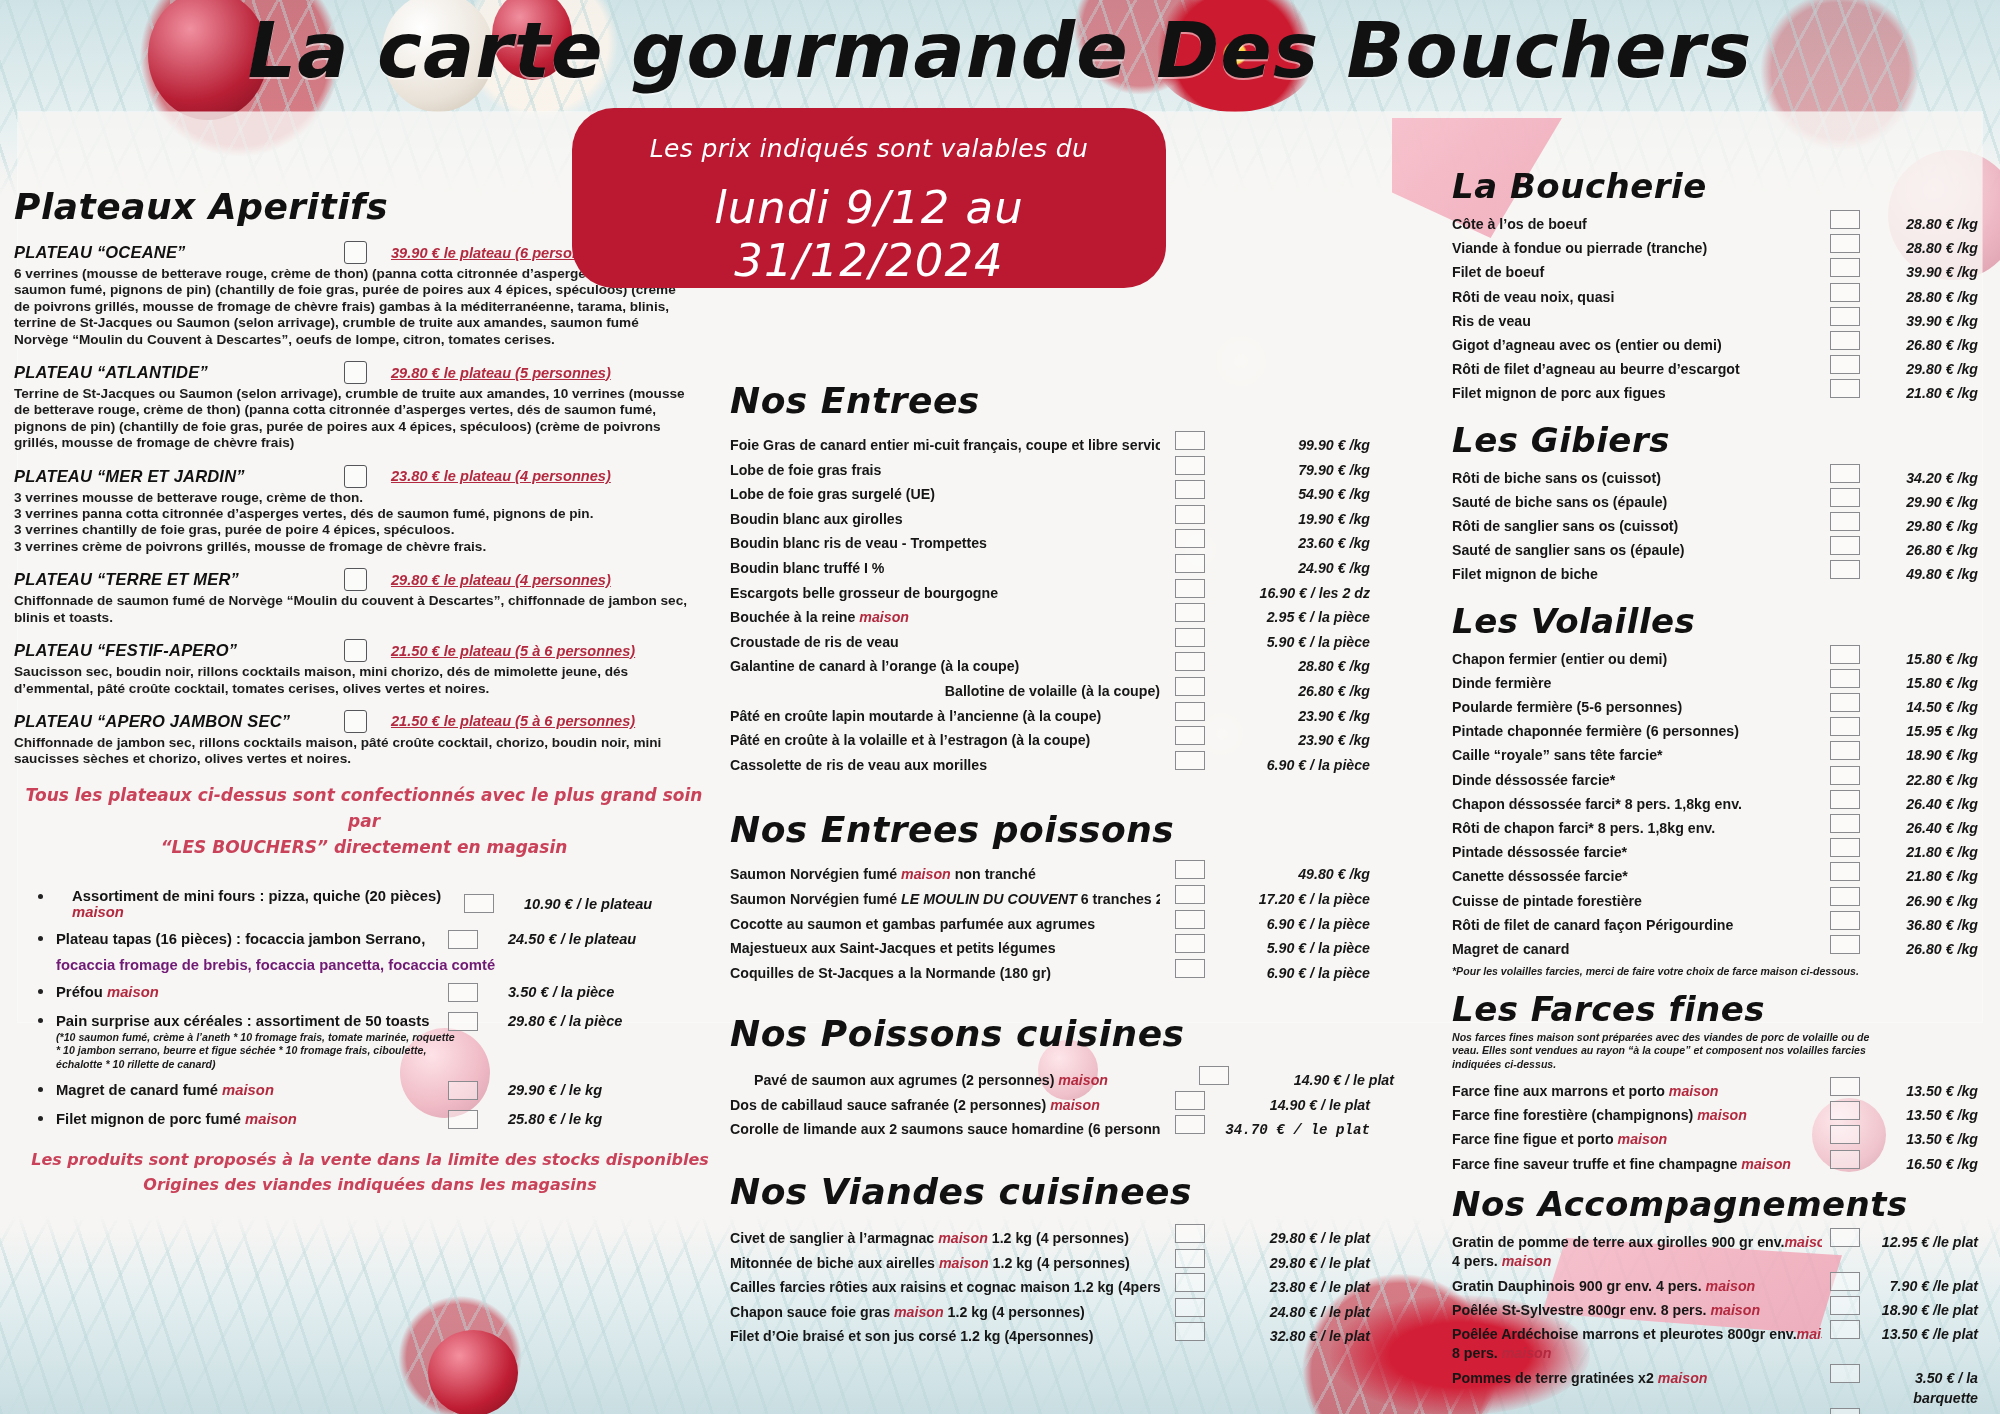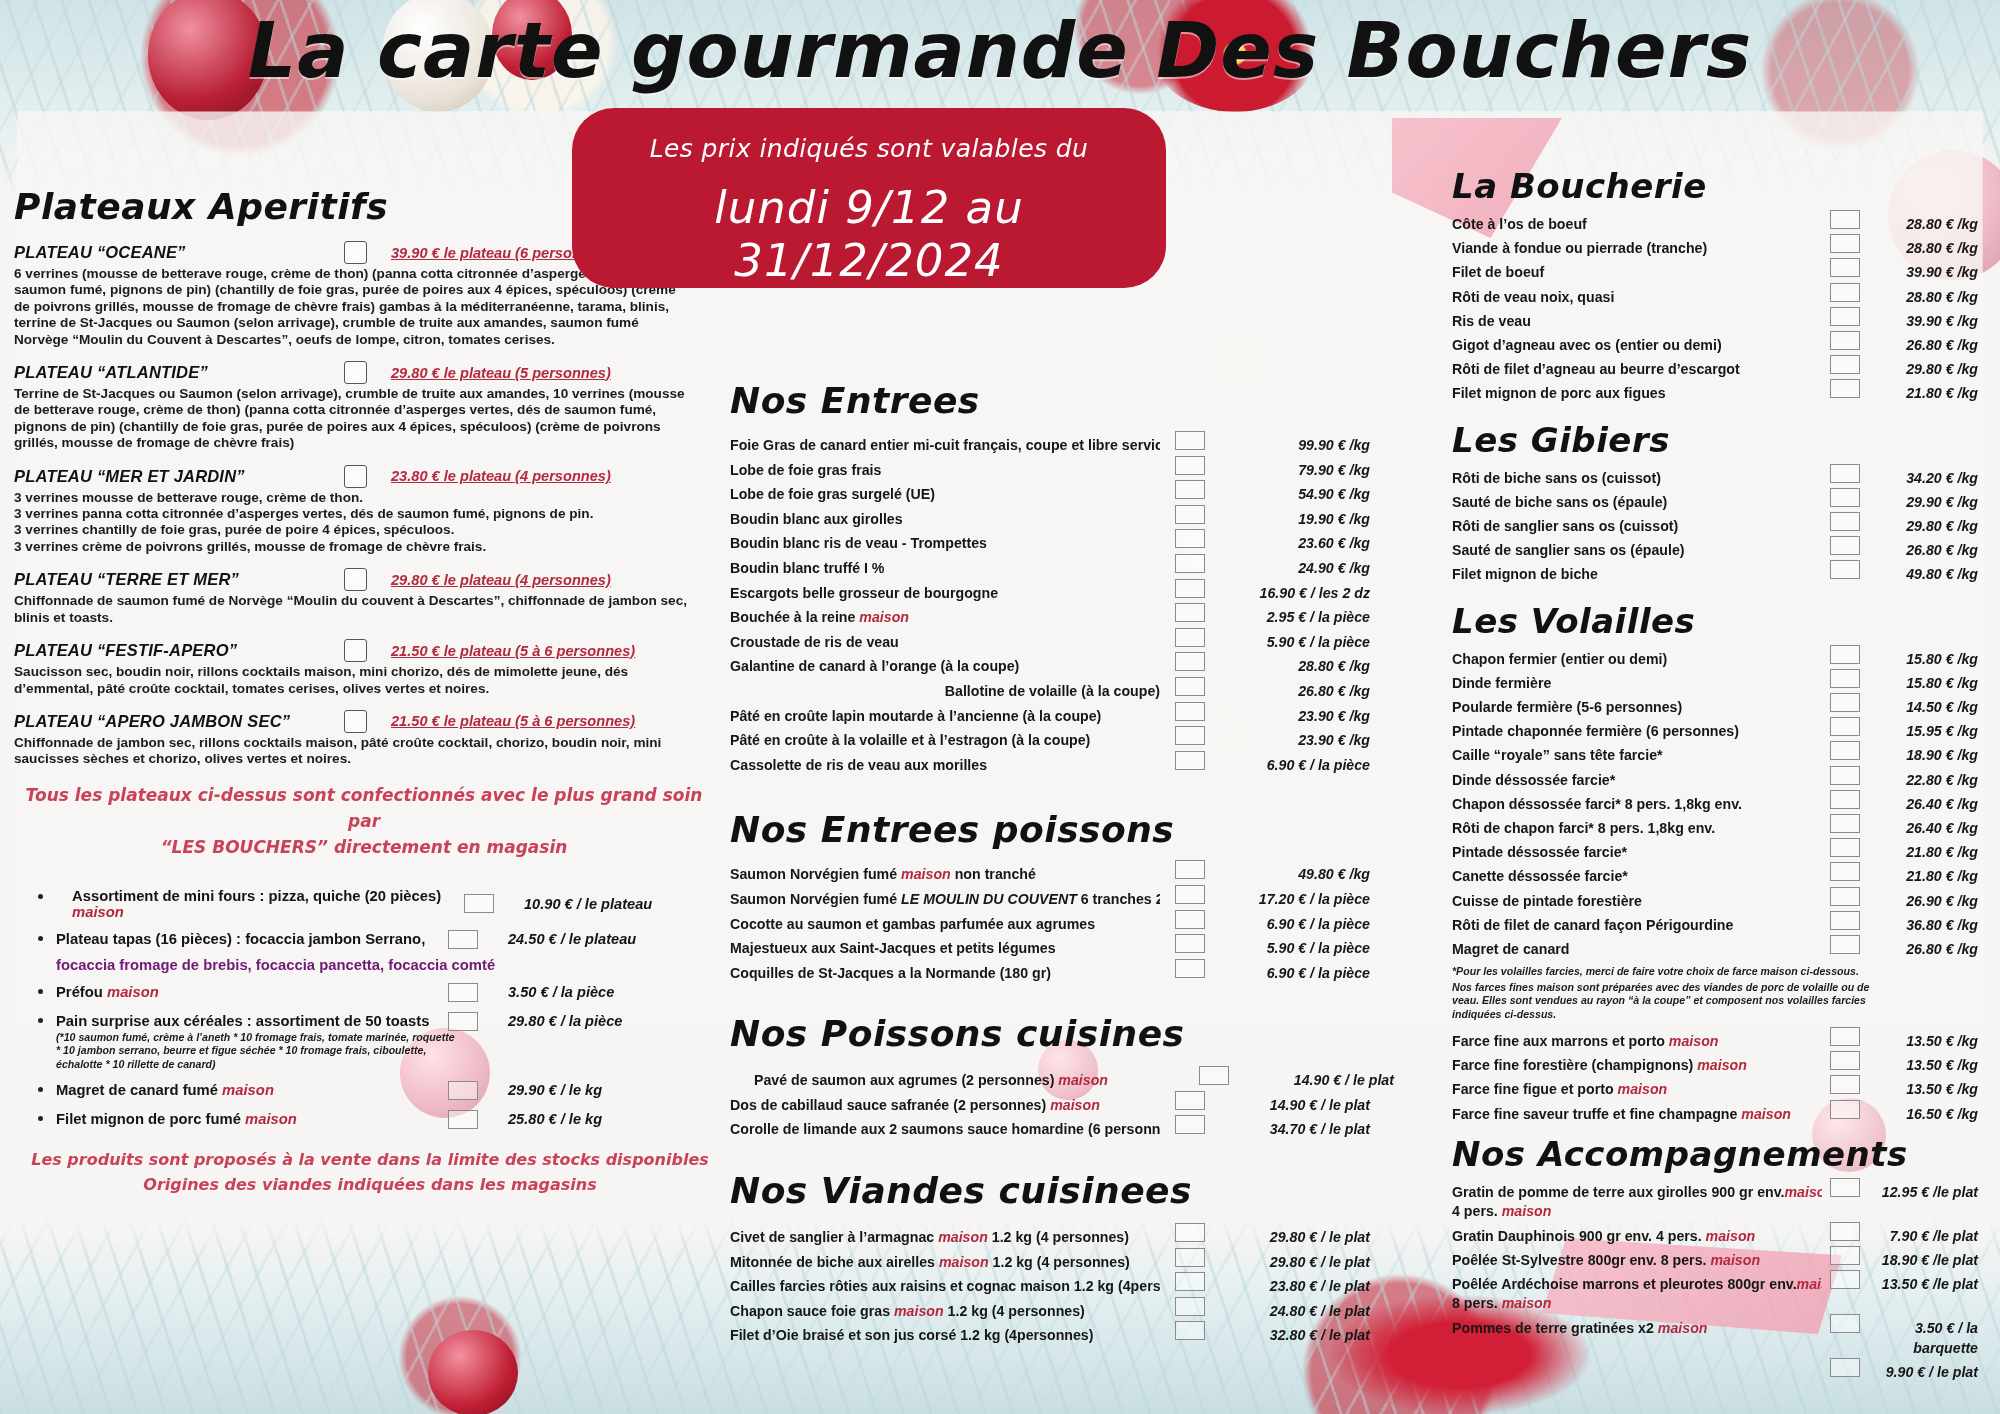--- a/index.html
+++ b/index.html
@@ -396,21 +396,21 @@
         <span class="pc" style="flex: 0 0 150px;">14.90 € / le plat</span>
       </div>
       <div class="mrow">
         <span class="nm" style="width: 430px; flex: 0 0 430px; overflow: hidden;"><span>Dos de cabillaud sauce safranée (2 personnes) </span><span class="maison">maison</span></span>
         <span class="bx" style="flex: 0 0 60px;"><span class="chk-sm"></span></span>
         <span class="pc" style="flex: 0 0 150px;">14.90 € / le plat</span>
       </div>
       <div class="mrow">
         <span class="nm" style="width: 430px; flex: 0 0 430px; overflow: hidden;"><span>Corolle de limande aux 2 saumons sauce homardine (6 personnes) </span></span>
         <span class="bx" style="flex: 0 0 60px;"><span class="chk-sm"></span></span>
-        <span class="pc" style="flex: 0 0 150px;">34.70 € / le plat</span>
+        <span class="pc" style="flex: 0 0 150px; font-family: Liberation Mono, monospace;">34.70 € / le plat</span>
       </div>
     </div>
 
   <div class="script h-sec" style="font-size:36px;margin-top:30px;">Nos Viandes cuisinees</div>
   <div id="mid-viandes" style="margin-top:12px;">
       <div class="mrow">
         <span class="nm" style="width: 430px; flex: 0 0 430px; overflow: hidden;"><span>Civet de sanglier à l’armagnac </span><span class="maison">maison</span><span> 1.2 kg (4 personnes)</span></span>
         <span class="bx" style="flex: 0 0 60px;"><span class="chk-sm"></span></span>
         <span class="pc" style="flex: 0 0 150px;">29.80 € / le plat</span>
       </div>
@@ -574,20 +574,21 @@
         <span class="pc" style="flex: 0 0 110px;">36.80 € /kg</span>
       </div>
       <div class="mrow" style="line-height: 20.2px; font-size: 14.2px;">
         <span class="nm" style="width: 370px; flex: 0 0 370px; overflow: hidden;"><span>Magret de canard</span></span>
         <span class="bx" style="flex: 0 0 46px;"><span class="chk-sm"></span></span>
         <span class="pc" style="flex: 0 0 110px;">26.80 € /kg</span>
       </div>
     </div>
   <div class="fineprint" style="margin-top:6px;width:430px;">*Pour les volailles farcies, merci de faire votre choix de farce maison ci-dessous.</div>
 
+  <div class="script" style="font-size:34px;margin-top:10px;">Les Farces fines</div>
   <div class="fineprint" style="margin-top:2px;width:438px;">Nos farces fines maison sont préparées avec des viandes de porc de volaille ou de veau. Elles sont vendues au rayon “à la coupe” et composent nos volailles farcies indiquées ci-dessus.</div>
   <div id="r-farces" style="margin-top:6px;">
       <div class="mrow" style="line-height: 20.2px; font-size: 14.2px;">
         <span class="nm" style="width: 370px; flex: 0 0 370px; overflow: hidden;"><span>Farce fine aux marrons et porto </span><span class="maison">maison</span></span>
         <span class="bx" style="flex: 0 0 46px;"><span class="chk-sm"></span></span>
         <span class="pc" style="flex: 0 0 110px;">13.50 € /kg</span>
       </div>
       <div class="mrow" style="line-height: 20.2px; font-size: 14.2px;">
         <span class="nm" style="width: 370px; flex: 0 0 370px; overflow: hidden;"><span>Farce fine forestière (champignons) </span><span class="maison">maison</span></span>
         <span class="bx" style="flex: 0 0 46px;"><span class="chk-sm"></span></span>

